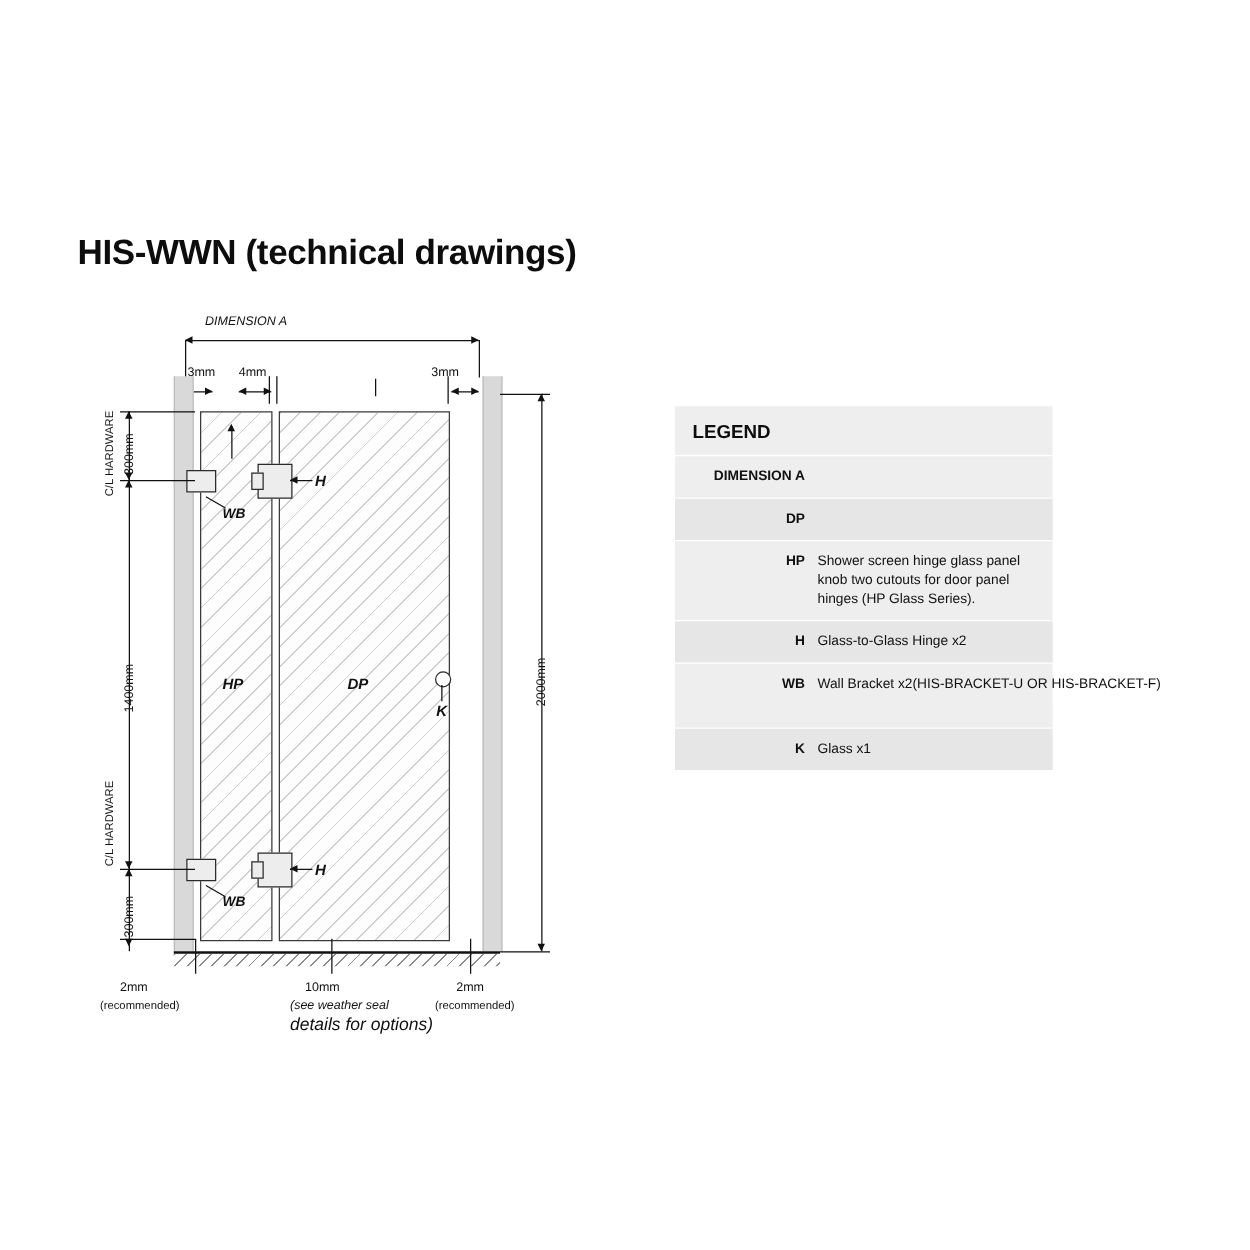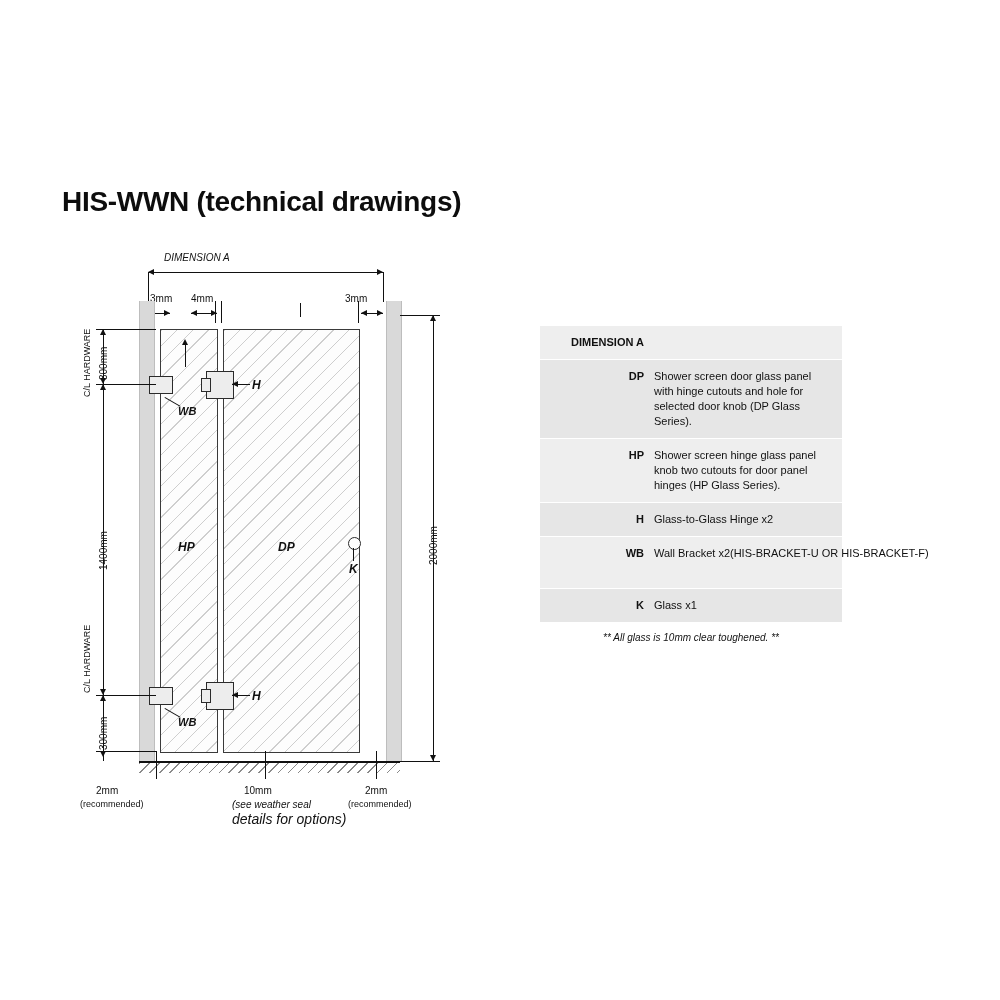--- a/index.html
+++ b/index.html
@@ -268,28 +268,28 @@
   <div class="lbl" style="left:184px; top:540px;">10mm</div>
   <div class="lbl lbl-i" style="left:172px; top:554px; font-size:10px;">(see weather seal</div>
   <div class="lbl lbl-i" style="left:172px; top:566px; font-size:14px;">details for options)</div>
 
   <div class="vline" style="left:316px; top:506px; height:28px;"></div>
   <div class="lbl" style="left:305px; top:540px;">2mm</div>
   <div class="lbl" style="left:288px; top:554px; font-size:9px;">(recommended)</div>
 </div>
 
 <div id="legend">
+  <div class="legend-title">LEGEND</div>
 
   <div class="legend-row">
     <div class="legend-key">DIMENSION A</div>
   </div>
 
   <div class="legend-row alt">
     <div class="legend-key">DP</div>
-    <div class="legend-desc">Shower screen door glass panel with hinge cutouts and hole for selected door knob (DP Glass Series).</div>
   </div>
 
   <div class="legend-row">
     <div class="legend-key">HP</div>
     <div class="legend-desc">Shower screen hinge glass panel knob two cutouts for door panel hinges (HP Glass Series).</div>
   </div>
 
   <div class="legend-row alt">
     <div class="legend-key">H</div>
     <div class="legend-desc">Glass-to-Glass Hinge x2</div>
@@ -300,16 +300,13 @@
     <div class="legend-desc">Wall Bracket x2(HIS-BRACKET-U OR HIS-BRACKET-F)</div>
   </div>
 
   <div class="legend-spacer"></div>
 
   <div class="legend-row alt">
     <div class="legend-key">K</div>
     <div class="legend-desc">Glass x1</div>
   </div>
 
-  <div id="legend-foot-wrap">
-    <div id="legend-footnote">** All glass is 10mm clear toughened. **</div>
-  </div>
 </div>
 
 </body></html>

